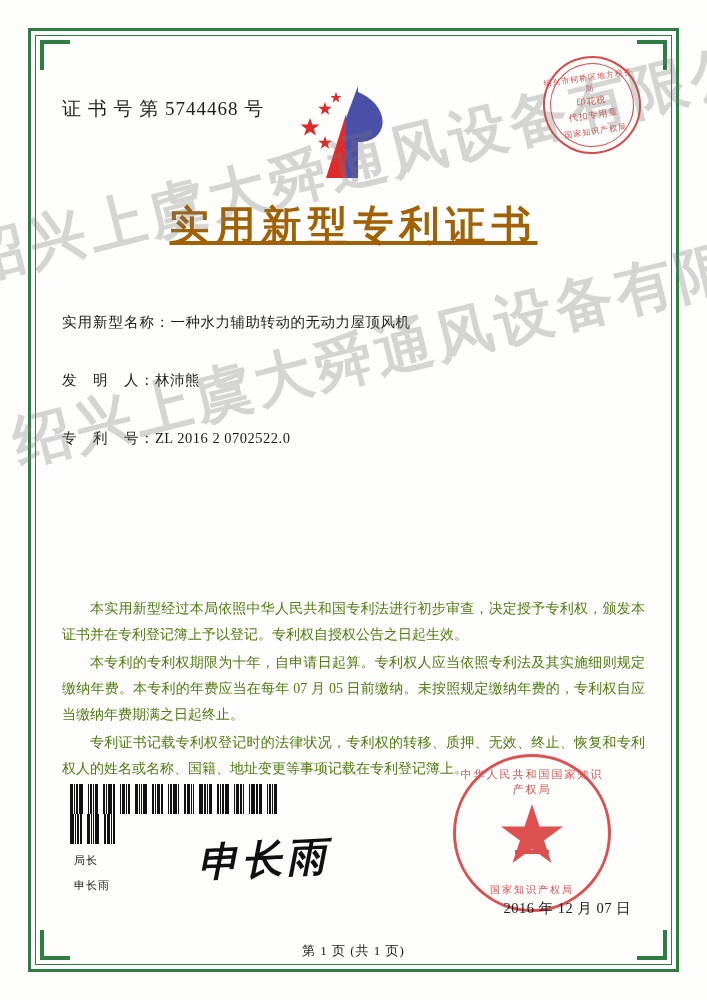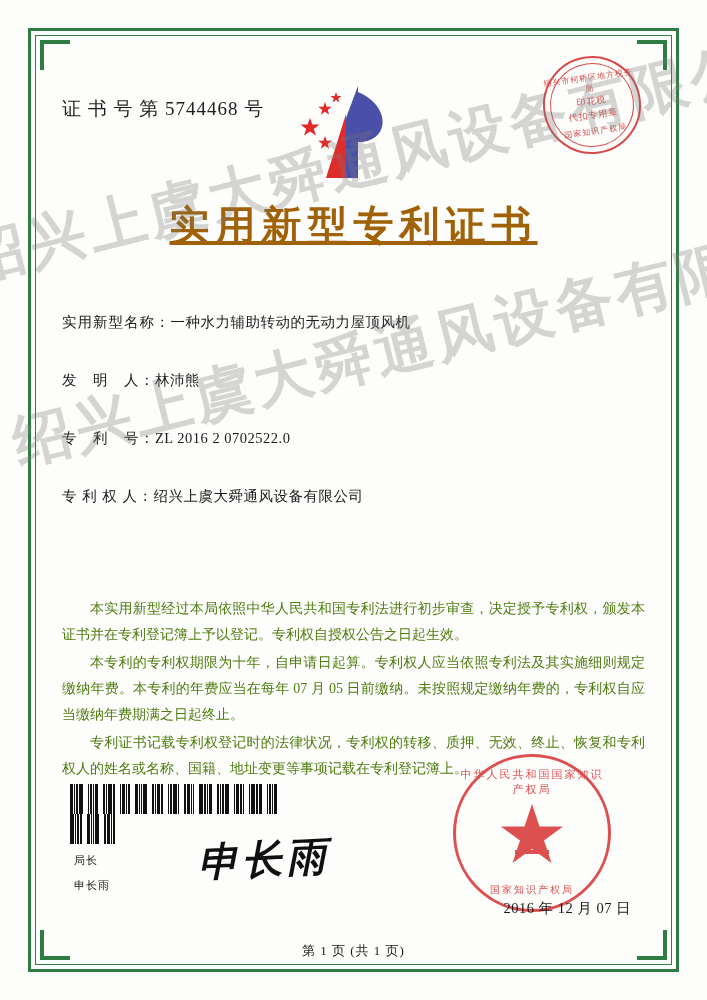--- a/index.html
+++ b/index.html
@@ -305,23 +305,20 @@
 
   <div class="fields">
     <div class="field-row">
       <span class="lbl">实用新型名称：</span><span class="val">一种水力辅助转动的无动力屋顶风机</span>
     </div>
     <div class="field-row">
       <span class="lbl">发　明　人：</span><span class="val">林沛熊</span>
     </div>
     <div class="field-row">
       <span class="lbl">专　利　号：</span><span class="val">ZL 2016 2 0702522.0</span>
-    </div>
-    <div class="field-row">
-      <span class="lbl">专 利 权 人：</span><span class="val">绍兴上虞大舜通风设备有限公司</span>
     </div>
   </div>
 
   <div class="body-text">
     <p>本实用新型经过本局依照中华人民共和国专利法进行初步审查，决定授予专利权，颁发本证书并在专利登记簿上予以登记。专利权自授权公告之日起生效。</p>
     <p>本专利的专利权期限为十年，自申请日起算。专利权人应当依照专利法及其实施细则规定缴纳年费。本专利的年费应当在每年 07 月 05 日前缴纳。未按照规定缴纳年费的，专利权自应当缴纳年费期满之日起终止。</p>
     <p>专利证书记载专利权登记时的法律状况，专利权的转移、质押、无效、终止、恢复和专利权人的姓名或名称、国籍、地址变更等事项记载在专利登记簿上。</p>
   </div>
 
   <div class="barcode">

